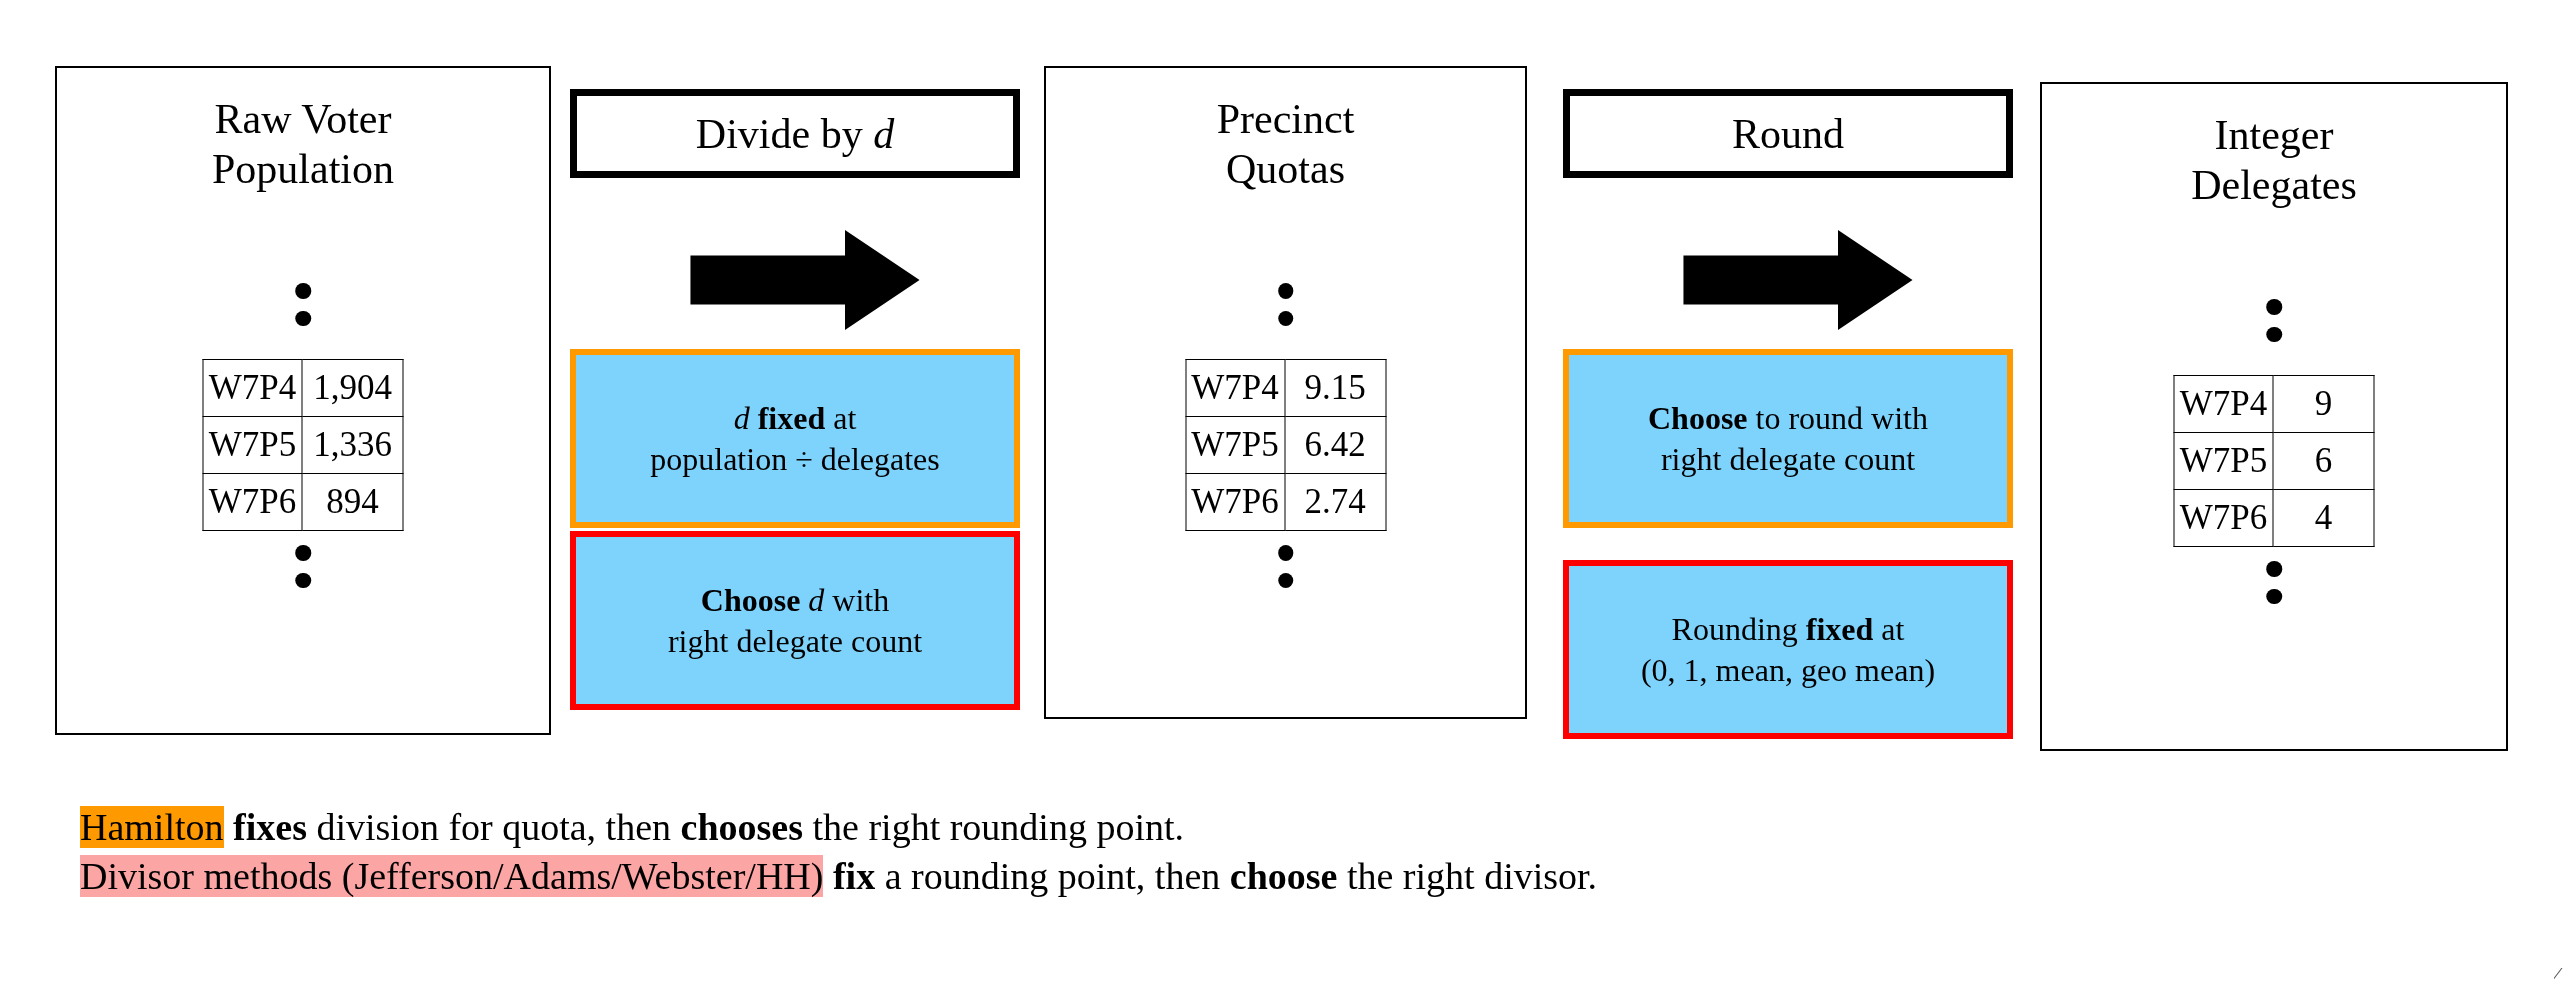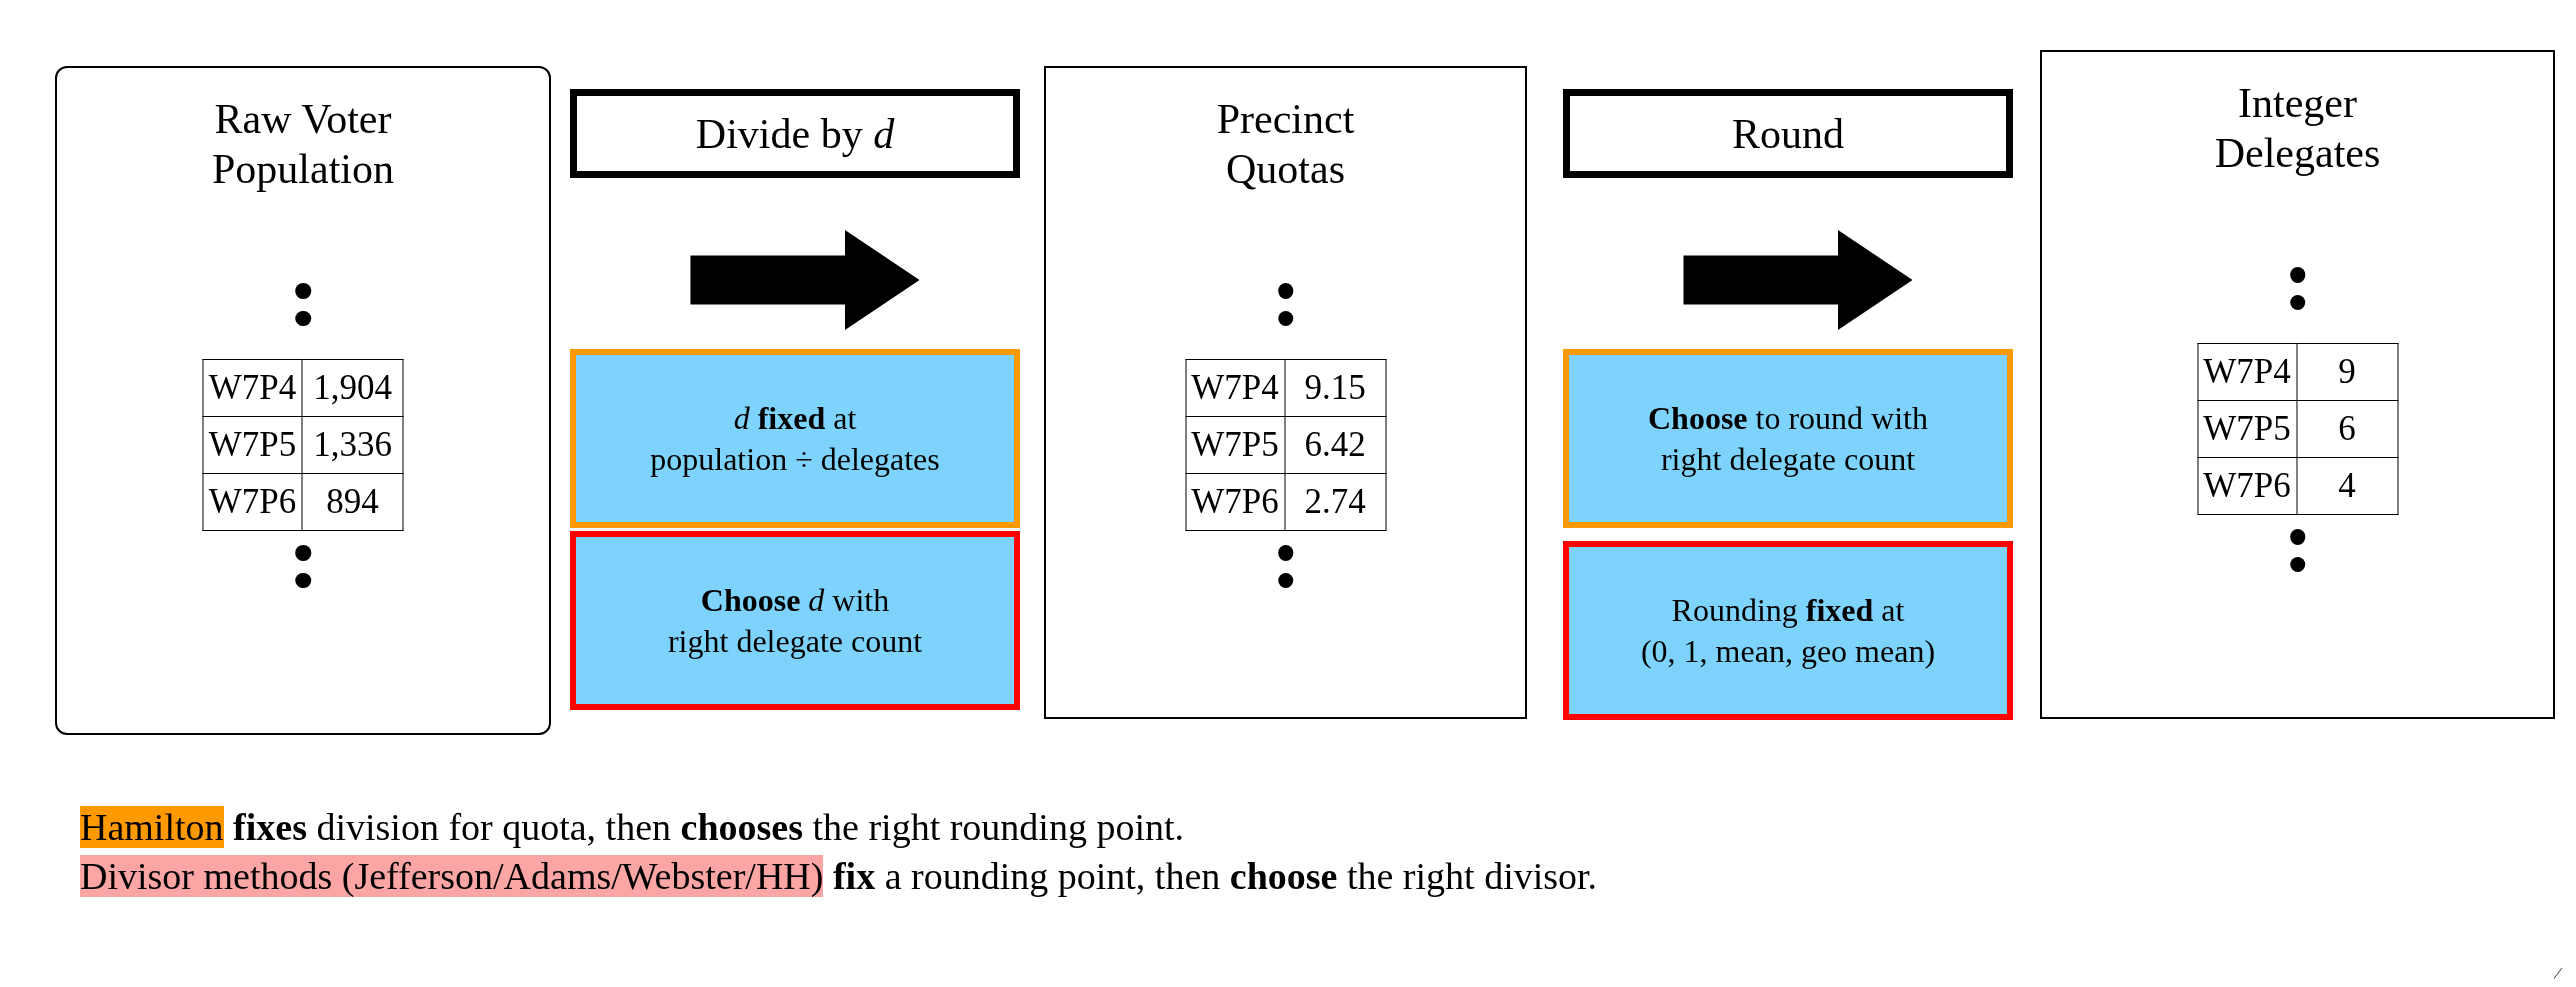--- a/index.html
+++ b/index.html
@@ -123,21 +123,21 @@
     height: 24px;
     color: #555;
     font-size: 24px;
     overflow: hidden;
     line-height: 24px;
   }
 </style>
 </head>
 <body>
 
-<div class="abs panel" style="left:55px; top:66px; width:496px; height:669px;border-radius:12px;">
+<div class="abs panel" style="left:55px; top:66px; width:496px; height:669px;">
   <div class="panel-title" style="top:27px;">Raw Voter
 Population</div>
   <div class="vdots" style="left:50%; transform:translateX(-50%); top:215px;">
     <span></span>
     <span></span>
   </div>
   <table class="dtable" style="left:50%; transform:translateX(-50%); top:291px;">
     <tbody>
         <tr>
       <td class="k">W7P4</td>
@@ -231,30 +231,30 @@
 </div>
 
 <div class="abs annbox orange" style="left:1563px; top:335px; width:450px; height:179px;">
   <span class="annline">
     <b>Choose</b>
     <span>to round with</span>
   </span>
   <span class="annline">right delegate count</span>
 </div>
 
-<div class="abs annbox red" style="left:1563px; top:527px; width:450px; height:179px;">
+<div class="abs annbox red" style="left:1563px; top:546px; width:450px; height:179px;">
   <span class="annline">
     <span>Rounding</span>
     <b>fixed</b>
     <span>at</span>
   </span>
   <span class="annline">(0, 1, mean, geo mean)</span>
 </div>
 
-<div class="abs panel" style="left:2040px; top:50px; width:515px; height:669px;">
+<div class="abs panel" style="left:2040px; top:82px; width:468px; height:669px;">
   <div class="panel-title" style="top:27px;">Integer
 Delegates</div>
   <div class="vdots" style="left:50%; transform:translateX(-50%); top:215px;">
     <span></span>
     <span></span>
   </div>
   <table class="dtable" style="left:50%; transform:translateX(-50%); top:291px;">
     <tbody>
         <tr>
       <td class="k">W7P4</td>

